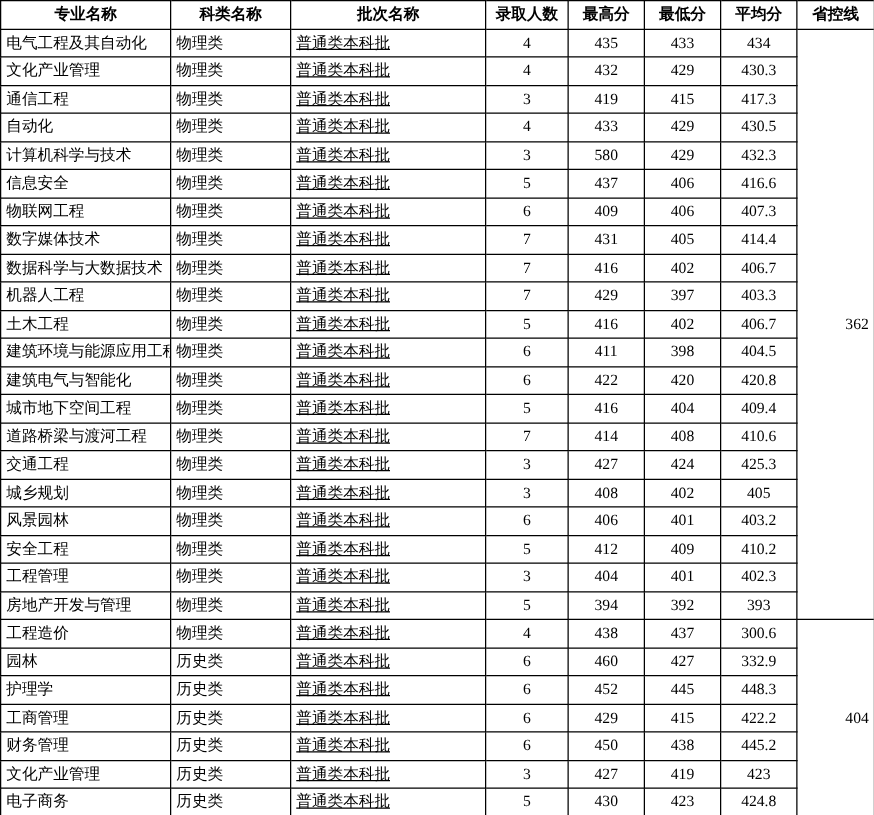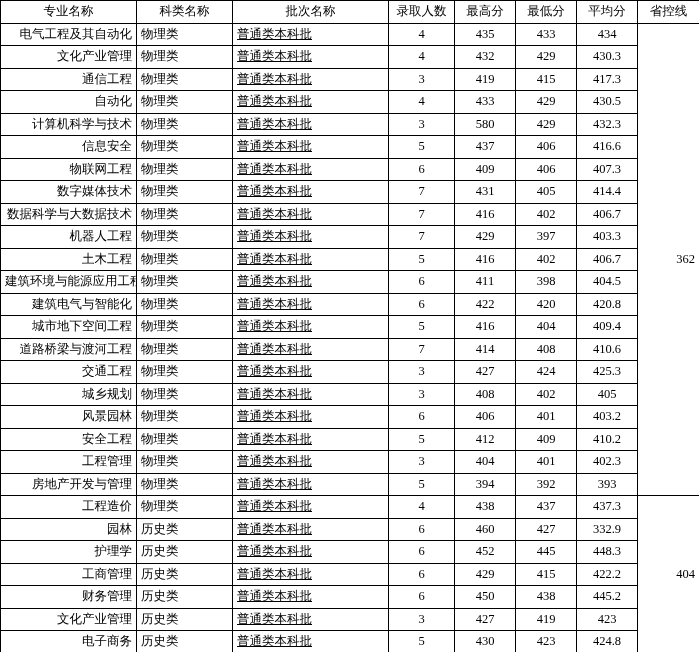--- a/index.html
+++ b/index.html
@@ -23,35 +23,35 @@
   table.admission-table th,
   table.admission-table td {
     border: 1px solid #000000;
     padding: 0 4px;
     height: 21.5px;
     line-height: 21.5px;
     white-space: nowrap;
     overflow: hidden;
   }
   thead th {
-    font-weight: normal;
+    font-weight: bold;
     text-align: center;
     font-size: 12.5px;
   }
   
   col.c-major    { width: 136px; }
   col.c-category { width: 96px;  }
   col.c-batch    { width: 156px; }
   col.c-count    { width: 66px;  }
   col.c-max      { width: 61px;  }
   col.c-min      { width: 61px;  }
   col.c-avg      { width: 61px;  }
   col.c-line     { width: 62px;  }
 
-  td.major    { text-align: right;   padding-left: 5px; }
+  td.major    { text-align: left;   padding-left: 5px; }
   td.category { text-align: left;   padding-left: 5px; }
   td.batch    { text-align: left;   padding-left: 5px; text-decoration: underline; }
   td.num      { text-align: center; }
   td.line     { text-align: right; vertical-align: middle; }
 </style>
 </head>
 <body>
 
 <table class="admission-table">
   <colgroup>
@@ -267,21 +267,21 @@
         <td class="num">392</td>
         <td class="num">393</td>
       </tr>
       <tr>
         <td class="major">工程造价</td>
         <td class="category">物理类</td>
         <td class="batch">普通类本科批</td>
         <td class="num">4</td>
         <td class="num">438</td>
         <td class="num">437</td>
-        <td class="num">437.3</td>
+        <td class="num">300.6</td>
         <td class="line" rowspan="7">404</td>
       </tr>
       <tr>
         <td class="major">园林</td>
         <td class="category">历史类</td>
         <td class="batch">普通类本科批</td>
         <td class="num">6</td>
         <td class="num">460</td>
         <td class="num">427</td>
         <td class="num">332.9</td>

